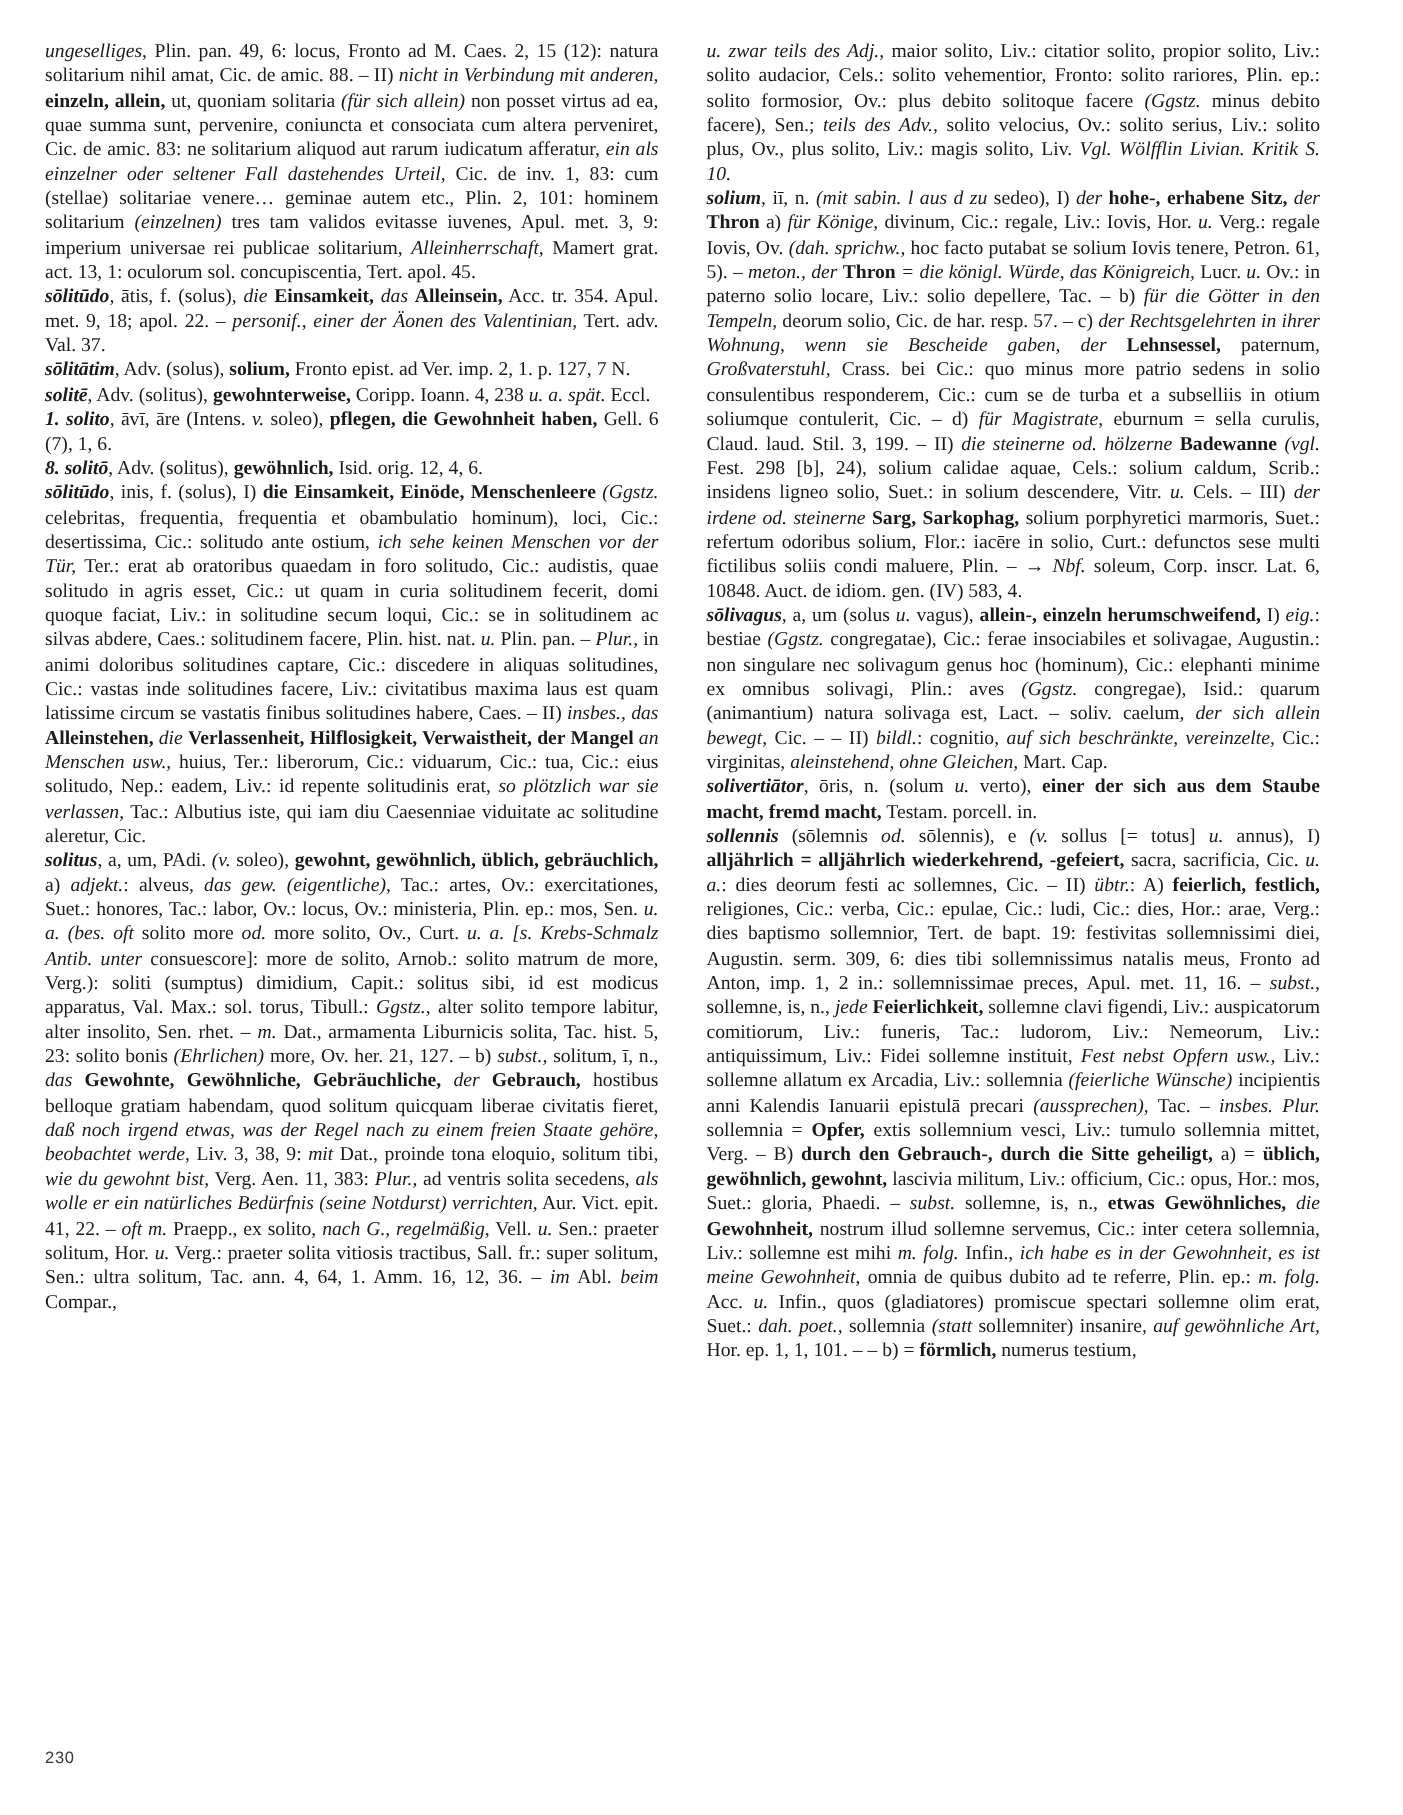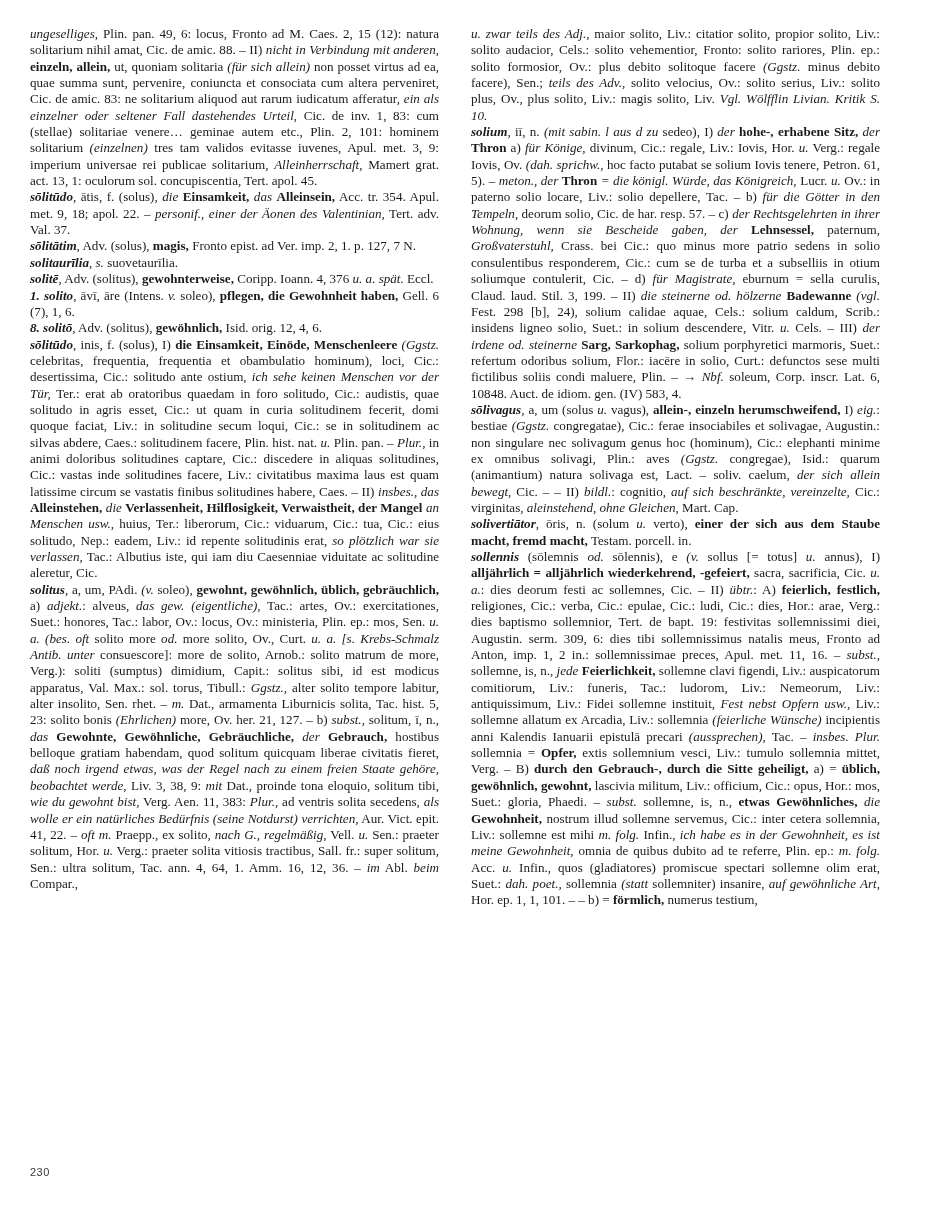--- a/index.html
+++ b/index.html
@@ -76,23 +76,22 @@
   }
 </style>
 </head>
 <body>
 
 <div id="page">
   <div id="columns">
     <div class="column" id="col-left">
         <p class="entry cont"><span class="it">ungeselliges</span><span>, Plin. pan. 49, 6: locus, Fronto ad M. Caes. 2, 15 (12): natura solitarium nihil amat, Cic. de amic. 88. – II) </span><span class="it">nicht in Verbindung mit anderen, </span><span class="gloss">einzeln, allein,</span><span> ut, quoniam solitaria </span><span class="it">(für sich allein)</span><span> non posset virtus ad ea, quae summa sunt, pervenire, coniuncta et consociata cum altera perveniret, Cic. de amic. 83: ne solitarium aliquod aut rarum iudicatum afferatur, </span><span class="it">ein als einzelner oder seltener Fall dastehendes Urteil,</span><span> Cic. de inv. 1, 83: cum (stellae) solitariae venere… geminae autem etc., Plin. 2, 101: hominem solitarium </span><span class="it">(einzelnen)</span><span> tres tam validos evitasse iuvenes, Apul. met. 3, 9: imperium universae rei publicae solitarium, </span><span class="it">Alleinherrschaft,</span><span> Mamert grat. act. 13, 1: oculorum sol. concupiscentia, Tert. apol. 45.</span></p>
         <p class="entry "><span class="hw">sōlitūdo</span><span>, ātis, f. (solus), </span><span class="it">die </span><span class="gloss">Einsamkeit,</span><span class="it"> das </span><span class="gloss">Alleinsein,</span><span> Acc. tr. 354. Apul. met. 9, 18; apol. 22. – </span><span class="it">personif., einer der Äonen des Valentinian,</span><span> Tert. adv. Val. 37.</span></p>
-        <p class="entry "><span class="hw">sōlitātim</span><span>, Adv. (solus), </span><span class="gloss">magis,</span><span> Fronto epist. ad Ver. imp. 2, 1. p. 127, 7 N.</span></p>
-        <p class="entry "><span class="hw">solitaurīlia</span><span>, </span><span class="it">s.</span><span> suovetaurīlia.</span></p>
-        <p class="entry "><span class="hw">solitē</span><span>, Adv. (solitus), </span><span class="gloss">gewohnterweise,</span><span> Coripp. Ioann. 4, 376 </span><span class="it">u. a. spät.</span><span> Eccl.</span></p>
+        <p class="entry "><span class="hw">sōlitātim</span><span>, Adv. (solus), </span><span class="gloss">solium,</span><span> Fronto epist. ad Ver. imp. 2, 1. p. 127, 7 N.</span></p>
+        <p class="entry "><span class="hw">solitē</span><span>, Adv. (solitus), </span><span class="gloss">gewohnterweise,</span><span> Coripp. Ioann. 4, 238 </span><span class="it">u. a. spät.</span><span> Eccl.</span></p>
         <p class="entry "><span class="hw">1. solito</span><span>, āvī, āre (Intens. </span><span class="it">v.</span><span> soleo), </span><span class="gloss">pflegen, die Gewohnheit haben,</span><span> Gell. 6 (7), 1, 6.</span></p>
         <p class="entry "><span class="hw">8. solitō</span><span>, Adv. (solitus), </span><span class="gloss">gewöhnlich,</span><span> Isid. orig. 12, 4, 6.</span></p>
         <p class="entry "><span class="hw">sōlitūdo</span><span>, inis, f. (solus), I) </span><span class="gloss">die Einsamkeit, Einöde, Menschenleere </span><span class="it">(Ggstz.</span><span> celebritas, frequentia, frequentia et obambulatio hominum), loci, Cic.: desertissima, Cic.: solitudo ante ostium, </span><span class="it">ich sehe keinen Menschen vor der Tür,</span><span> Ter.: erat ab oratoribus quaedam in foro solitudo, Cic.: audistis, quae solitudo in agris esset, Cic.: ut quam in curia solitudinem fecerit, domi quoque faciat, Liv.: in solitudine secum loqui, Cic.: se in solitudinem ac silvas abdere, Caes.: solitudinem facere, Plin. hist. nat. </span><span class="it">u.</span><span> Plin. pan. – </span><span class="it">Plur.,</span><span> in animi doloribus solitudines captare, Cic.: discedere in aliquas solitudines, Cic.: vastas inde solitudines facere, Liv.: civitatibus maxima laus est quam latissime circum se vastatis finibus solitudines habere, Caes. – II) </span><span class="it">insbes., das </span><span class="gloss">Alleinstehen,</span><span class="it"> die </span><span class="gloss">Verlassenheit, Hilflosigkeit, Verwaistheit, der </span><span class="gloss">Mangel</span><span class="it"> an Menschen usw.,</span><span> huius, Ter.: liberorum, Cic.: viduarum, Cic.: tua, Cic.: eius solitudo, Nep.: eadem, Liv.: id repente solitudinis erat, </span><span class="it">so plötzlich war sie verlassen,</span><span> Tac.: Albutius iste, qui iam diu Caesenniae viduitate ac solitudine aleretur, Cic.</span></p>
         <p class="entry "><span class="hw">solitus</span><span>, a, um, PAdi. </span><span class="it">(v.</span><span> soleo), </span><span class="gloss">gewohnt, gewöhnlich, üblich, gebräuchlich,</span><span> a) </span><span class="it">adjekt.</span><span>: alveus, </span><span class="it">das gew. (eigentliche),</span><span> Tac.: artes, Ov.: exercitationes, Suet.: honores, Tac.: labor, Ov.: locus, Ov.: ministeria, Plin. ep.: mos, Sen. </span><span class="it">u. a. (bes. oft</span><span> solito more </span><span class="it">od.</span><span> more solito, Ov., Curt. </span><span class="it">u. a. [s. Krebs-Schmalz Antib. unter</span><span> consuescore]: more de solito, Arnob.: solito matrum de more, Verg.): soliti (sumptus) dimidium, Capit.: solitus sibi, id est modicus apparatus, Val. Max.: sol. torus, Tibull.: </span><span class="it">Ggstz.,</span><span> alter solito tempore labitur, alter insolito, Sen. rhet. – </span><span class="it">m.</span><span> Dat., armamenta Liburnicis solita, Tac. hist. 5, 23: solito bonis </span><span class="it">(Ehrlichen)</span><span> more, Ov. her. 21, 127. – b) </span><span class="it">subst.,</span><span> solitum, ī, n., </span><span class="it">das </span><span class="gloss">Gewohnte, Gewöhnliche, Gebräuchliche,</span><span class="it"> der </span><span class="gloss">Gebrauch,</span><span> hostibus belloque gratiam habendam, quod solitum quicquam liberae civitatis fieret, </span><span class="it">daß noch irgend etwas, was der Regel nach zu einem freien Staate gehöre, beobachtet werde,</span><span> Liv. 3, 38, 9: </span><span class="it">mit</span><span> Dat., proinde tona eloquio, solitum tibi, </span><span class="it">wie du gewohnt bist,</span><span> Verg. Aen. 11, 383: </span><span class="it">Plur.,</span><span> ad ventris solita secedens, </span><span class="it">als wolle er ein natürliches Bedürfnis (seine Notdurst) verrichten,</span><span> Aur. Vict. epit. 41, 22. – </span><span class="it">oft m.</span><span> Praepp., ex solito, </span><span class="it">nach G., regelmäßig,</span><span> Vell. </span><span class="it">u.</span><span> Sen.: praeter solitum, Hor. </span><span class="it">u.</span><span> Verg.: praeter solita vitiosis tractibus, Sall. fr.: super solitum, Sen.: ultra solitum, Tac. ann. 4, 64, 1. Amm. 16, 12, 36. – </span><span class="it">im</span><span> Abl. </span><span class="it">beim</span><span> Compar.,</span></p>
       </div>
     <div class="column" id="col-right">
         <p class="entry cont"><span class="it">u. zwar teils des Adj.,</span><span> maior solito, Liv.: citatior solito, propior solito, Liv.: solito audacior, Cels.: solito vehementior, Fronto: solito rariores, Plin. ep.: solito formosior, Ov.: plus debito solitoque facere </span><span class="it">(Ggstz.</span><span> minus debito facere), Sen.; </span><span class="it">teils des Adv.,</span><span> solito velocius, Ov.: solito serius, Liv.: solito plus, Ov., plus solito, Liv.: magis solito, Liv. </span><span class="it">Vgl. Wölfflin Livian. Kritik S. 10.</span></p>
         <p class="entry "><span class="hw">solium</span><span>, iī, n. </span><span class="it">(mit sabin. l aus d zu</span><span> sedeo), I) </span><span class="it">der </span><span class="gloss">hohe-, erhabene Sitz,</span><span class="it"> der </span><span class="gloss">Thron</span><span> a) </span><span class="it">für Könige,</span><span> divinum, Cic.: regale, Liv.: Iovis, Hor. </span><span class="it">u.</span><span> Verg.: regale Iovis, Ov. </span><span class="it">(dah. sprichw.,</span><span> hoc facto putabat se solium Iovis tenere, Petron. 61, 5). – </span><span class="it">meton., der </span><span class="gloss">Thron</span><span class="it"> = die königl. Würde, das Königreich,</span><span> Lucr. </span><span class="it">u.</span><span> Ov.: in paterno solio locare, Liv.: solio depellere, Tac. – b) </span><span class="it">für die Götter in den Tempeln,</span><span> deorum solio, Cic. de har. resp. 57. – c) </span><span class="it">der Rechtsgelehrten in ihrer Wohnung, wenn sie Bescheide gaben, der </span><span class="gloss">Lehnsessel,</span><span> paternum, </span><span class="it">Großvaterstuhl,</span><span> Crass. bei Cic.: quo minus more patrio sedens in solio consulentibus responderem, Cic.: cum se de turba et a subselliis in otium soliumque contulerit, Cic. – d) </span><span class="it">für Magistrate,</span><span> eburnum = sella curulis, Claud. laud. Stil. 3, 199. – II) </span><span class="it">die steinerne od. hölzerne </span><span class="gloss">Badewanne </span><span class="it">(vgl.</span><span> Fest. 298 [b], 24), solium calidae aquae, Cels.: solium caldum, Scrib.: insidens ligneo solio, Suet.: in solium descendere, Vitr. </span><span class="it">u.</span><span> Cels. – III) </span><span class="it">der irdene od. steinerne </span><span class="gloss">Sarg, Sarkophag,</span><span> solium porphyretici marmoris, Suet.: refertum odoribus solium, Flor.: iacēre in solio, Curt.: defunctos sese multi fictilibus soliis condi maluere, Plin. – → </span><span class="it">Nbf.</span><span> soleum, Corp. inscr. Lat. 6, 10848. Auct. de idiom. gen. (IV) 583, 4.</span></p>
         <p class="entry "><span class="hw">sōlivagus</span><span>, a, um (solus </span><span class="it">u.</span><span> vagus), </span><span class="gloss">allein-, einzeln herumschweifend,</span><span> I) </span><span class="it">eig.</span><span>: bestiae </span><span class="it">(Ggstz.</span><span> congregatae), Cic.: ferae insociabiles et solivagae, Augustin.: non singulare nec solivagum genus hoc (hominum), Cic.: elephanti minime ex omnibus solivagi, Plin.: aves </span><span class="it">(Ggstz.</span><span> congregae), Isid.: quarum (animantium) natura solivaga est, Lact. – soliv. caelum, </span><span class="it">der sich allein bewegt,</span><span> Cic. – – II) </span><span class="it">bildl.</span><span>: cognitio, </span><span class="it">auf sich beschränkte, vereinzelte,</span><span> Cic.: virginitas, </span><span class="it">aleinstehend, ohne Gleichen,</span><span> Mart. Cap.</span></p>
         <p class="entry "><span class="hw">solivertiātor</span><span>, ōris, n. (solum </span><span class="it">u.</span><span> verto), </span><span class="gloss">einer der sich aus dem Staube macht, fremd macht,</span><span> Testam. porcell. in.</span></p>

